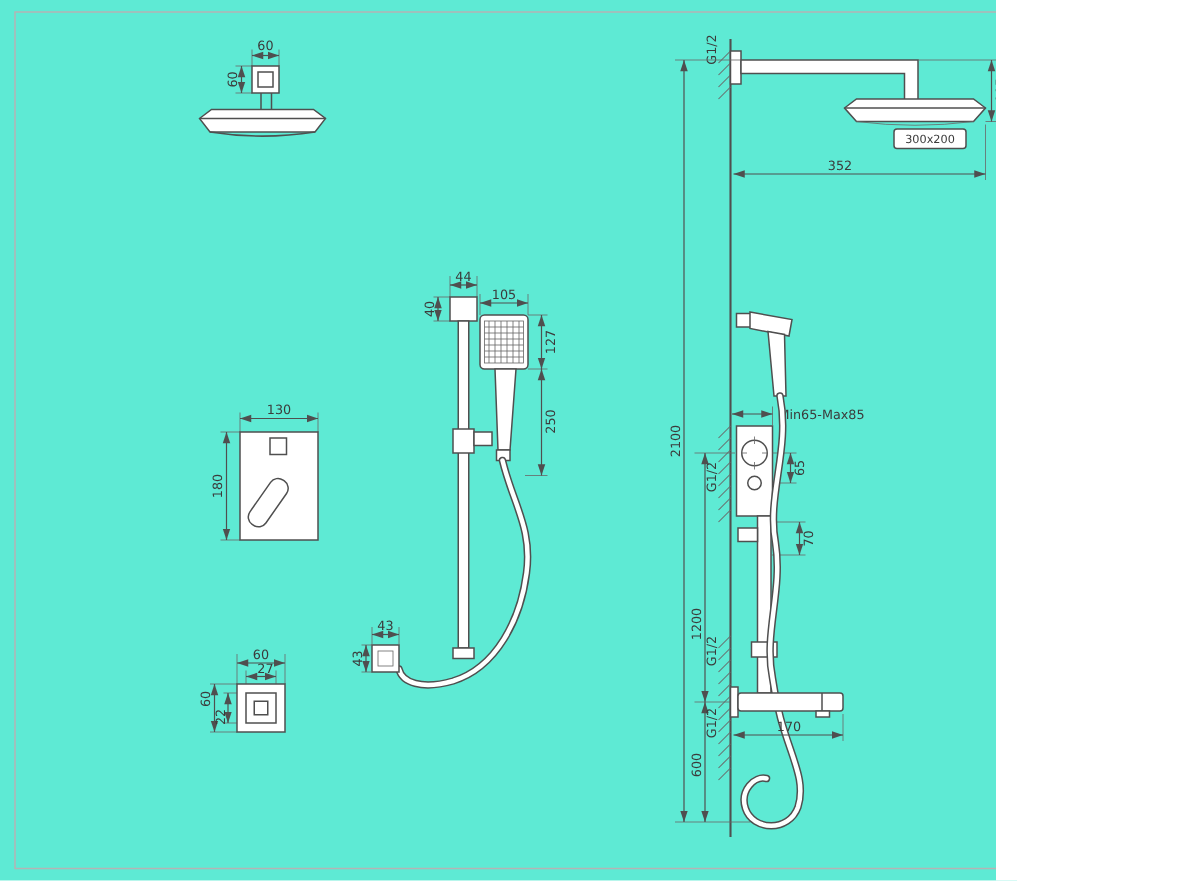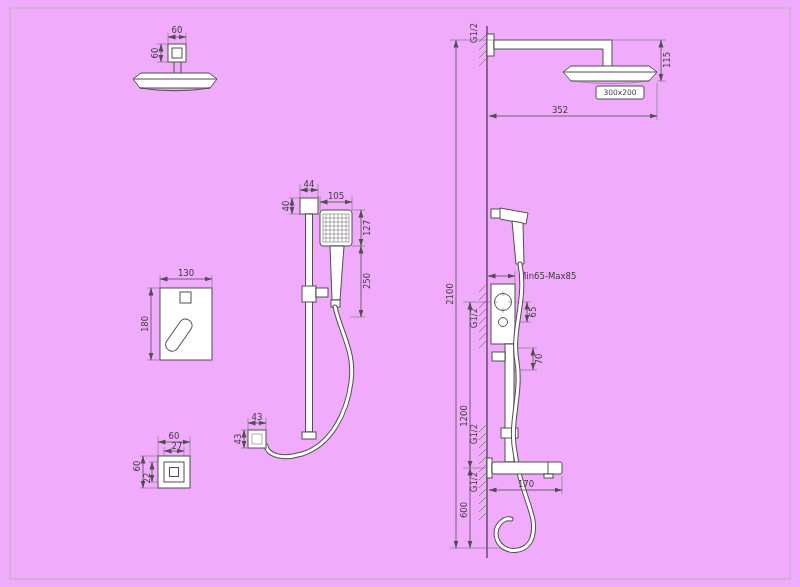--- a/index.html
+++ b/index.html
@@ -1,16 +1,16 @@
 <!DOCTYPE html>
 <html><head>
 <meta charset="utf-8">
 <style>
   html,body{margin:0;padding:0;background:#ffffff;}
-  .canvas{position:relative;width:800px;height:587px;background:#f0abfc;overflow:hidden;}
+  .canvas{position:relative;width:664px;height:587px;background:#5eead4;overflow:hidden;}
   svg{display:block;}
   .frame{stroke:#b4b4b4;stroke-width:1;fill:none;}
   .ln{stroke:#4f4f4f;stroke-width:1;fill:none;}
   .lnw{stroke:#4f4f4f;stroke-width:1;fill:#ffffff;}
   .thin{stroke:#6a6a6a;stroke-width:0.55;fill:none;}
   .dim{stroke:#4f4f4f;stroke-width:0.8;fill:none;}
   .hatch{stroke:#6a6a6a;stroke-width:0.7;}
   .wall{stroke:#4f4f4f;stroke-width:1.4;fill:none;}
   .hose{stroke:#4f4f4f;stroke-width:5;fill:none;stroke-linecap:round;}
   .hosein{stroke:#ffffff;stroke-width:3;fill:none;stroke-linecap:round;}

